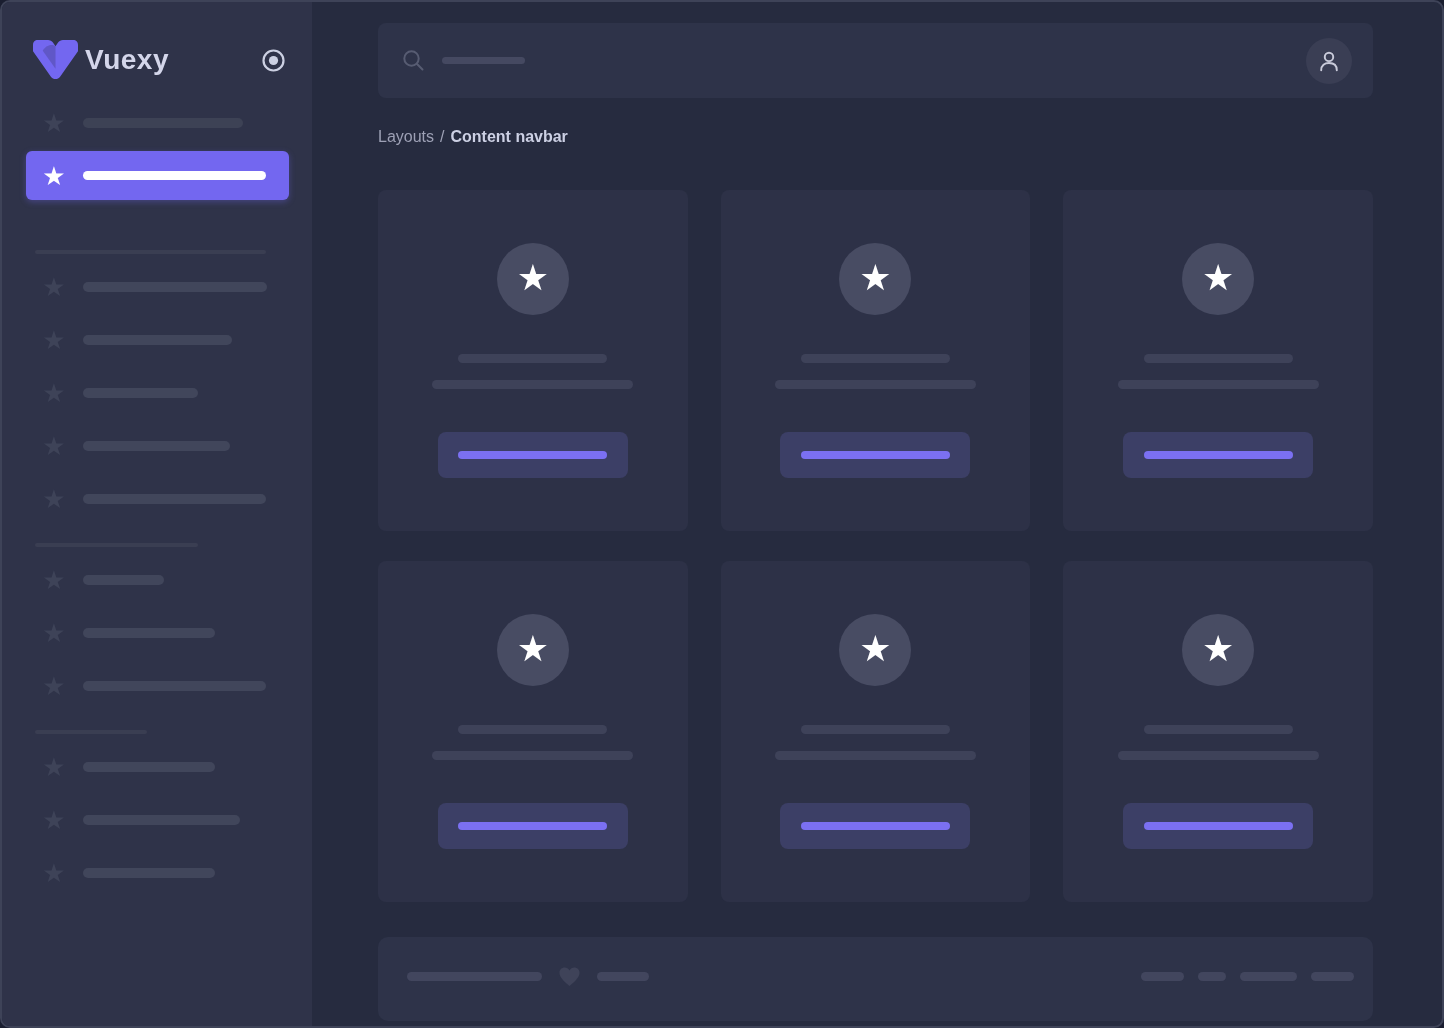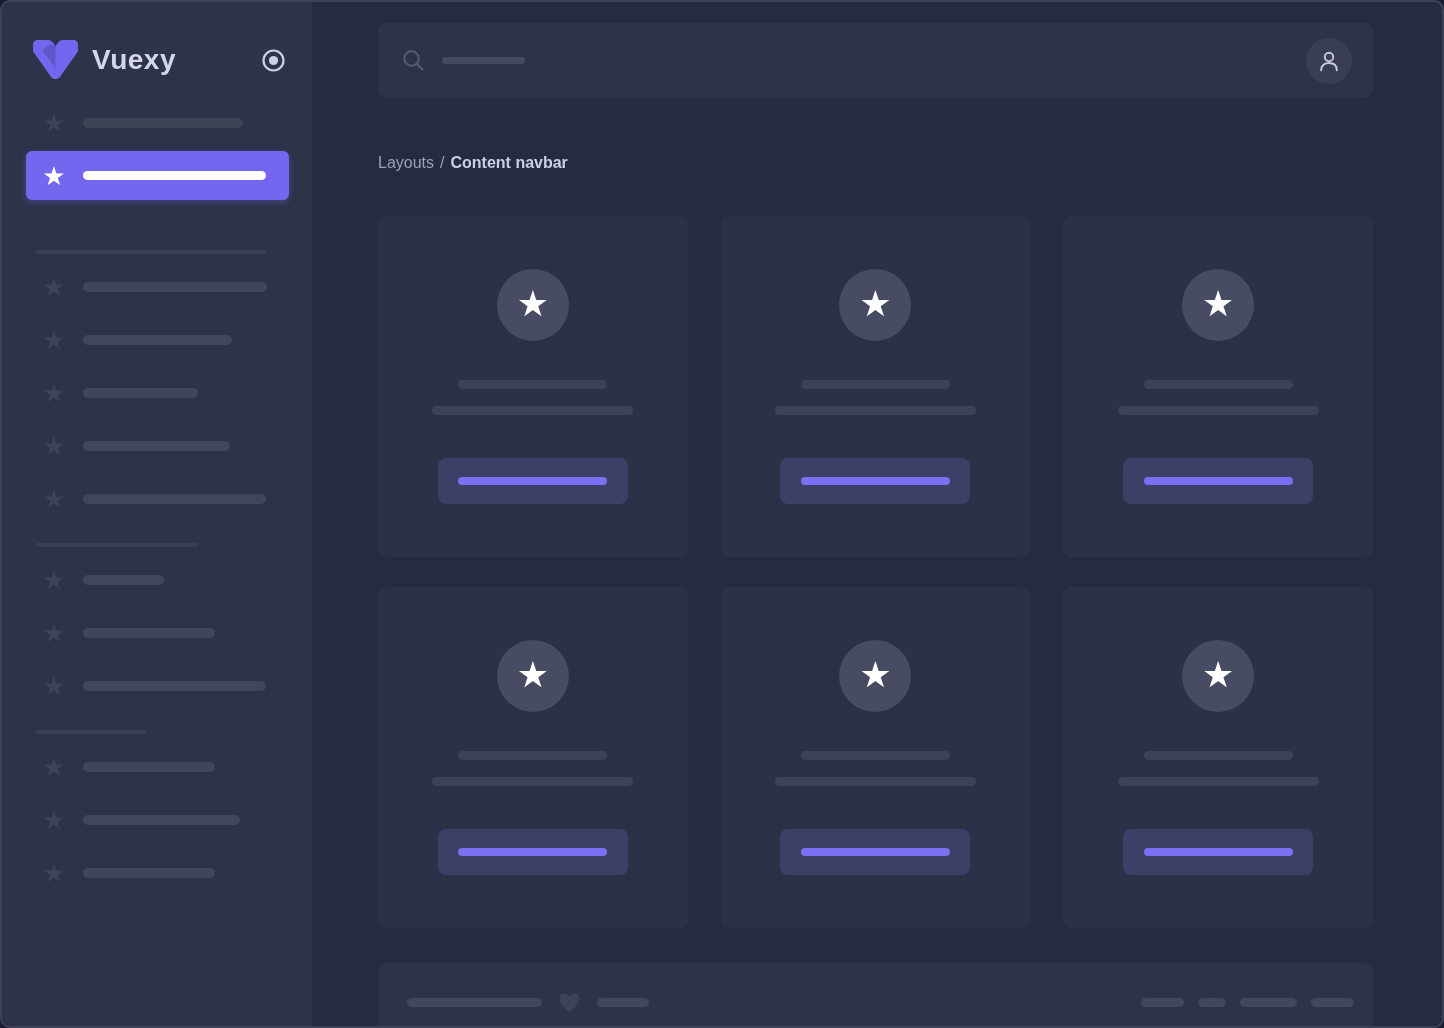--- a/index.html
+++ b/index.html
@@ -12,21 +12,21 @@
     overflow:hidden; display:flex;
     background:#262b3f;
   }
 
   
   .sidebar { width:310px; flex:0 0 310px; background:#2f3349; overflow:hidden; }
   .sidebar-header {
     height:96px; display:flex; align-items:center;
     padding:20px 26px 0 30px;
   }
-  .logo { display:flex; align-items:center; gap:13px; cursor:pointer; }
+  .logo { display:flex; align-items:center; gap:6px; cursor:pointer; }
   .logo-mark { width:47px; height:43px; display:block; }
   .logo-text { font-size:28px; font-weight:bold; color:#d4d6ea; letter-spacing:.5px; }
   .collapse-toggle { margin-left:auto; display:flex; cursor:pointer; }
 
   .nav-item {
     display:flex; align-items:center; height:24px;
     margin:0 24px 29px 40px; gap:17px; cursor:pointer;
   }
   .nav-item.first { margin-top:13px; margin-bottom:16px; }
   .nav-item.active {
@@ -56,21 +56,21 @@
     height:75px; border-radius:8px; background:#2e3349;
     display:flex; align-items:center; padding:0 21px 0 24px;
   }
   .search { display:flex; align-items:center; gap:17px; flex:1; cursor:text; }
   .sk-search { width:83px; height:7px; border-radius:4px; background:#454961; }
   .avatar {
     width:46px; height:46px; border-radius:50%; background:#3a3e54;
     display:flex; align-items:center; justify-content:center; cursor:pointer;
   }
 
-  .breadcrumb { margin-top:55px; font-size:16px; color:#9da0b5; line-height:19px; }
+  .breadcrumb { margin-top:29px; font-size:16px; color:#9da0b5; line-height:19px; }
   .breadcrumb .bc-parent { cursor:pointer; }
   .breadcrumb .bc-sep { margin:0 6px; }
   .breadcrumb .bc-current { color:#ccd0e4; font-weight:bold; }
 
   .cards {
     margin-top:44px;
     display:grid; grid-template-columns:repeat(3,1fr); gap:30px 33px;
   }
   .card {
     height:341px; border-radius:8px; background:#2d3147;

